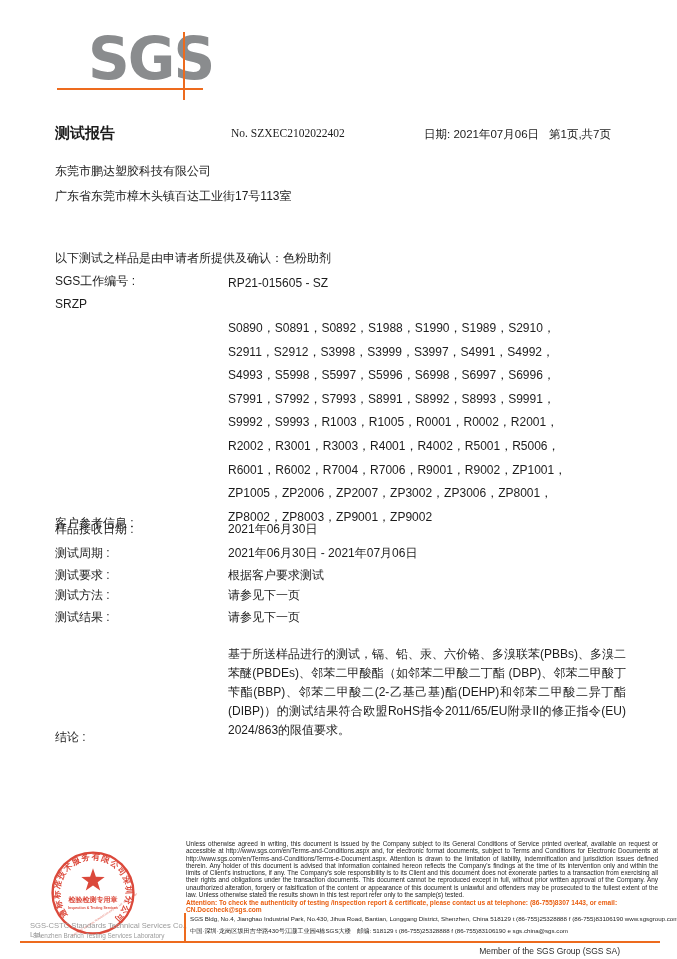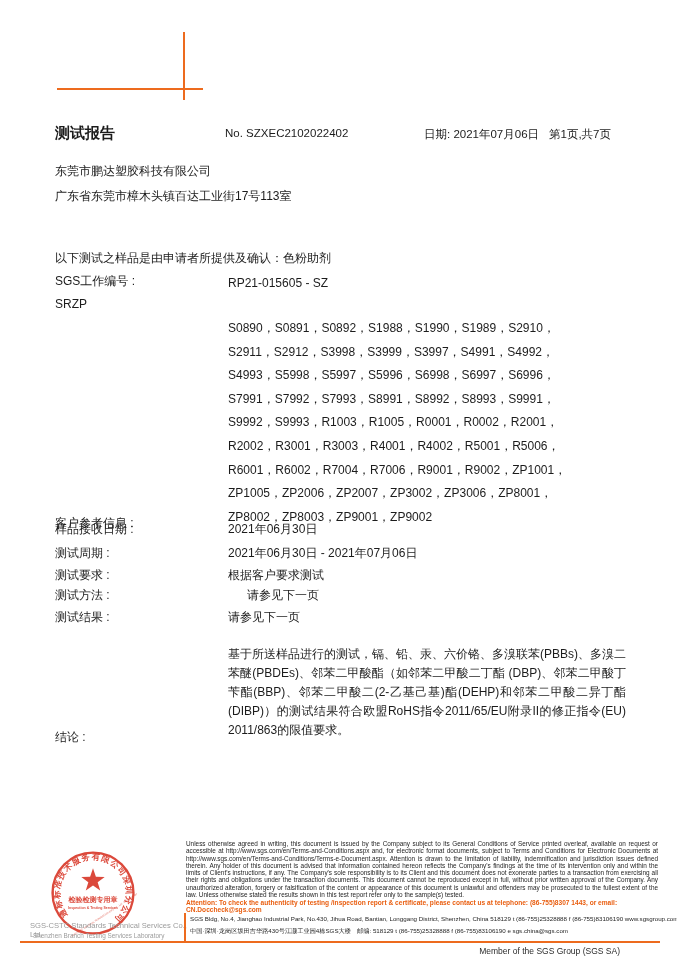--- a/index.html
+++ b/index.html
@@ -31,25 +31,26 @@
   .member{font-size:8.5px;color:#2b2b2b;}
   .co1{font-size:7.6px;color:#9b9b9b;}
   .co2{font-size:6.4px;color:#9b9b9b;}
   .stamp-svg{opacity:.92;}
 </style>
 </head>
 <body>
 
 <div class="page">
 
+  <div class="abs logo-text" style="left:88px;top:30px;">SGS</div>
   <div class="abs logo-hline" style="left:57px;top:88px;width:146px;"></div>
   <div class="abs logo-vline" style="left:183px;top:32px;height:68px;"></div>
 
   <div class="abs rpt-title" style="left:55px;top:124px;">测试报告</div>
-  <div class="abs hdr-info" style="left:225px;top:127px;">No. SZXEC2102022402</div>
+  <div class="abs hdr-info" style="left:231px;top:127px;font-family:Liberation Serif, serif;">No. SZXEC2102022402</div>
   <div class="abs hdr-info" style="left:424px;top:127px;">日期: 2021年07月06日</div>
   <div class="abs hdr-info" style="left:549px;top:127px;">第1页,共7页</div>
 
   <div class="abs body-txt" style="left:55px;top:163px;">东莞市鹏达塑胶科技有限公司</div>
   <div class="abs body-txt" style="left:55px;top:188px;">广东省东莞市樟木头镇百达工业街17号113室</div>
 
   <div class="abs body-txt" style="left:55px;top:250px;">以下测试之样品是由申请者所提供及确认：色粉助剂</div>
 
   <div class="row" style="top:273px;">
     <span class="lbl">SGS工作编号 :</span>
@@ -79,32 +80,32 @@
     <span class="val">2021年06月30日</span>
   </div>
   <div class="row" style="top:545px;">
     <span class="lbl">测试周期 :</span>
     <span class="val">2021年06月30日 - 2021年07月06日</span>
   </div>
   <div class="row" style="top:567px;">
     <span class="lbl">测试要求 :</span>
     <span class="val">根据客户要求测试</span>
   </div>
-  <div class="row" style="top:587px;gap:19px;">
+  <div class="row" style="top:587px;">
     <span class="lbl">测试方法 :</span>
     <span class="val">请参见下一页</span>
   </div>
   <div class="row" style="top:609px;">
     <span class="lbl">测试结果 :</span>
     <span class="val">请参见下一页</span>
   </div>
 
   <div class="row" style="top:645px;">
     <span class="lbl" style="position:relative;top:6px;">结论 :</span>
-    <span class="val concl-text">基于所送样品进行的测试，镉、铅、汞、六价铬、多溴联苯(PBBs)、多溴二苯醚(PBDEs)、邻苯二甲酸酯（如邻苯二甲酸二丁酯 (DBP)、邻苯二甲酸丁苄酯(BBP)、邻苯二甲酸二(2-乙基己基)酯(DEHP)和邻苯二甲酸二异丁酯(DIBP)）的测试结果符合欧盟RoHS指令2011/65/EU附录II的修正指令(EU) 2011/863的限值要求。</span>
+    <span class="val concl-text">基于所送样品进行的测试，镉、铅、汞、六价铬、多溴联苯(PBBs)、多溴二苯醚(PBDEs)、邻苯二甲酸酯（如邻苯二甲酸二丁酯 (DBP)、邻苯二甲酸丁苄酯(BBP)、邻苯二甲酸二(2-乙基己基)酯(DEHP)和邻苯二甲酸二异丁酯(DIBP)）的测试结果符合欧盟RoHS指令2011/65/EU附录II的修正指令(EU) 2024/863的限值要求。</span>
   </div>
 
   <svg class="abs stamp-svg" style="left:49px;top:849px;" width="88" height="88" viewBox="0 0 100 100">
     <circle cx="50" cy="50" r="46" fill="none" stroke="#D93A2B" stroke-width="2.6"></circle>
     <path id="stamp-arc" d="M 23.1,76.9 A 38,38 0 1 1 76.9,76.9" fill="none"></path>
     <text font-size="9.5" fill="#D93A2B" font-weight="bold" letter-spacing="1.2">
       <textPath href="#stamp-arc" startOffset="2">通标标准技术服务有限公司深圳分公司</textPath>
     </text>
     <polygon points="50,22 53.3,31.5 63.3,31.7 55.3,37.7 58.2,47.3 50,41.6 41.8,47.3 44.7,37.7 36.7,31.7 46.7,31.5" fill="#D93A2B"></polygon>
     <text x="50" y="60" text-anchor="middle" font-size="8" font-weight="bold" fill="#D93A2B">检验检测专用章</text>

